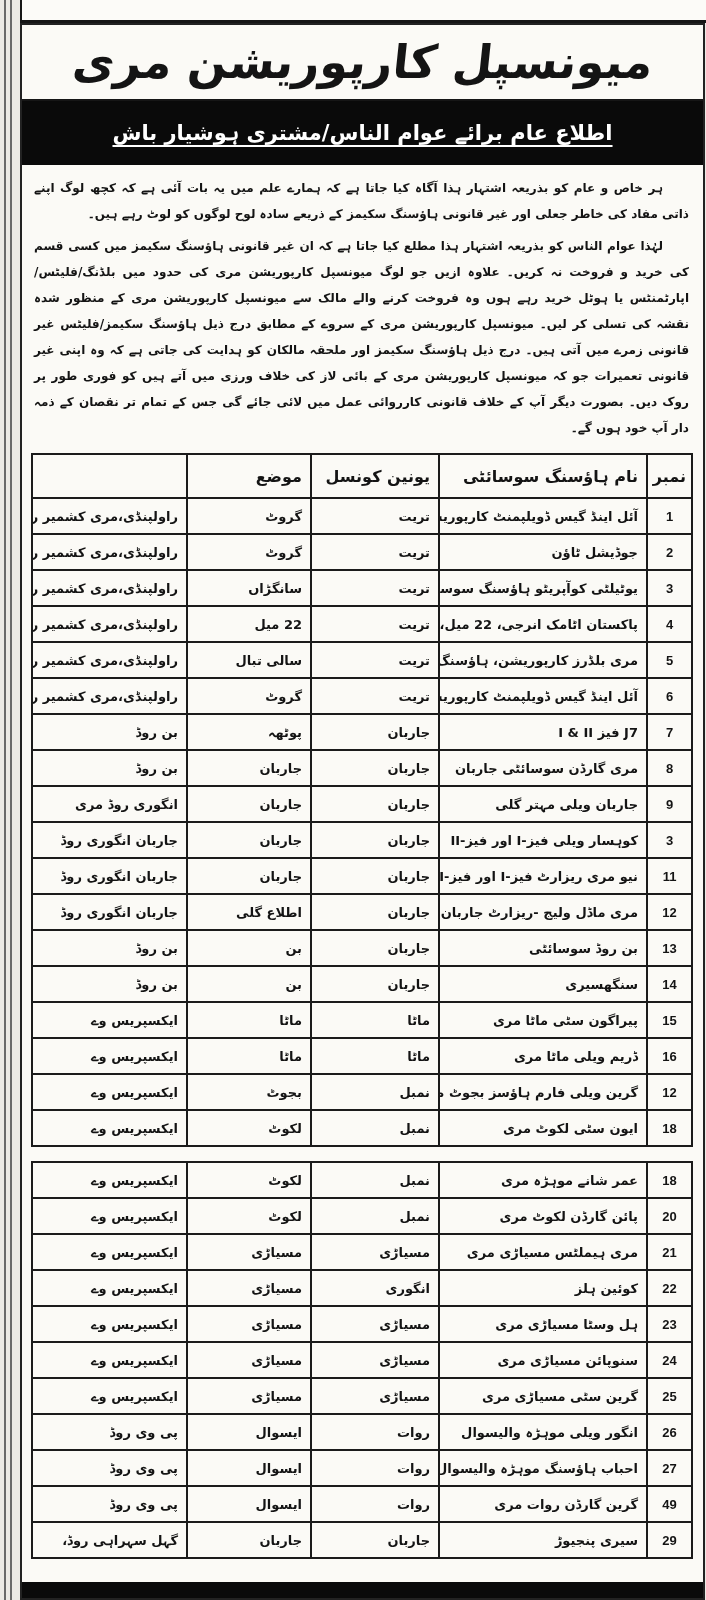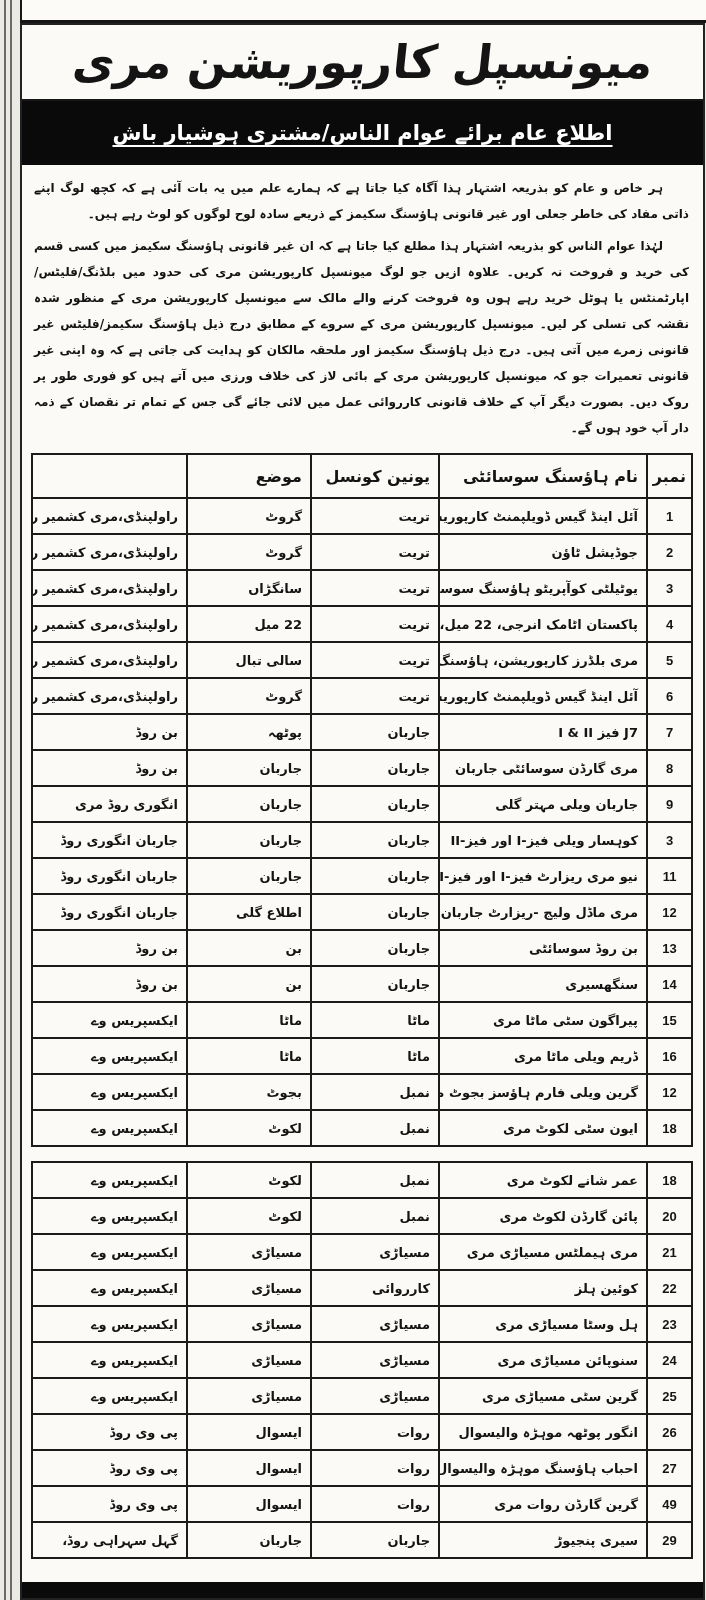--- a/index.html
+++ b/index.html
@@ -248,21 +248,21 @@
       <colgroup>
         <col class="c-serial">
           <col class="c-name">
           <col class="c-uc">
           <col class="c-mouza">
           <col class="c-road">
       </colgroup>
       <tbody id="tbody-2">
           <tr>
             <td class="col-serial">18</td>
-            <td class="col-name">عمر شانے لکوٹ مری</td>
+            <td class="col-name">عمر شانے موہڑہ مری</td>
             <td class="col-uc">نمبل</td>
             <td class="col-mouza">لکوٹ</td>
             <td class="col-road">ایکسپریس وے</td>
           </tr>
           <tr>
             <td class="col-serial">20</td>
             <td class="col-name">پائن گارڈن لکوٹ مری</td>
             <td class="col-uc">نمبل</td>
             <td class="col-mouza">لکوٹ</td>
             <td class="col-road">ایکسپریس وے</td>
@@ -270,21 +270,21 @@
           <tr>
             <td class="col-serial">21</td>
             <td class="col-name">مری ہیملٹس مسیاڑی مری</td>
             <td class="col-uc">مسیاڑی</td>
             <td class="col-mouza">مسیاڑی</td>
             <td class="col-road">ایکسپریس وے</td>
           </tr>
           <tr>
             <td class="col-serial">22</td>
             <td class="col-name">کوئین ہلز</td>
-            <td class="col-uc">کارروائی</td>
+            <td class="col-uc">انگوری</td>
             <td class="col-mouza">مسیاڑی</td>
             <td class="col-road">ایکسپریس وے</td>
           </tr>
           <tr>
             <td class="col-serial">23</td>
             <td class="col-name">ہل وسٹا مسیاڑی مری</td>
             <td class="col-uc">مسیاڑی</td>
             <td class="col-mouza">مسیاڑی</td>
             <td class="col-road">ایکسپریس وے</td>
           </tr>
@@ -297,21 +297,21 @@
           </tr>
           <tr>
             <td class="col-serial">25</td>
             <td class="col-name">گرین سٹی مسیاڑی مری</td>
             <td class="col-uc">مسیاڑی</td>
             <td class="col-mouza">مسیاڑی</td>
             <td class="col-road">ایکسپریس وے</td>
           </tr>
           <tr>
             <td class="col-serial">26</td>
-            <td class="col-name">انگور پوٹھہ موہڑہ والیسوال</td>
+            <td class="col-name">انگور ویلی موہڑہ والیسوال</td>
             <td class="col-uc">روات</td>
             <td class="col-mouza">ایسوال</td>
             <td class="col-road">پی وی روڈ</td>
           </tr>
           <tr>
             <td class="col-serial">27</td>
             <td class="col-name">احباب ہاؤسنگ موہڑہ والیسوال</td>
             <td class="col-uc">روات</td>
             <td class="col-mouza">ایسوال</td>
             <td class="col-road">پی وی روڈ</td>

